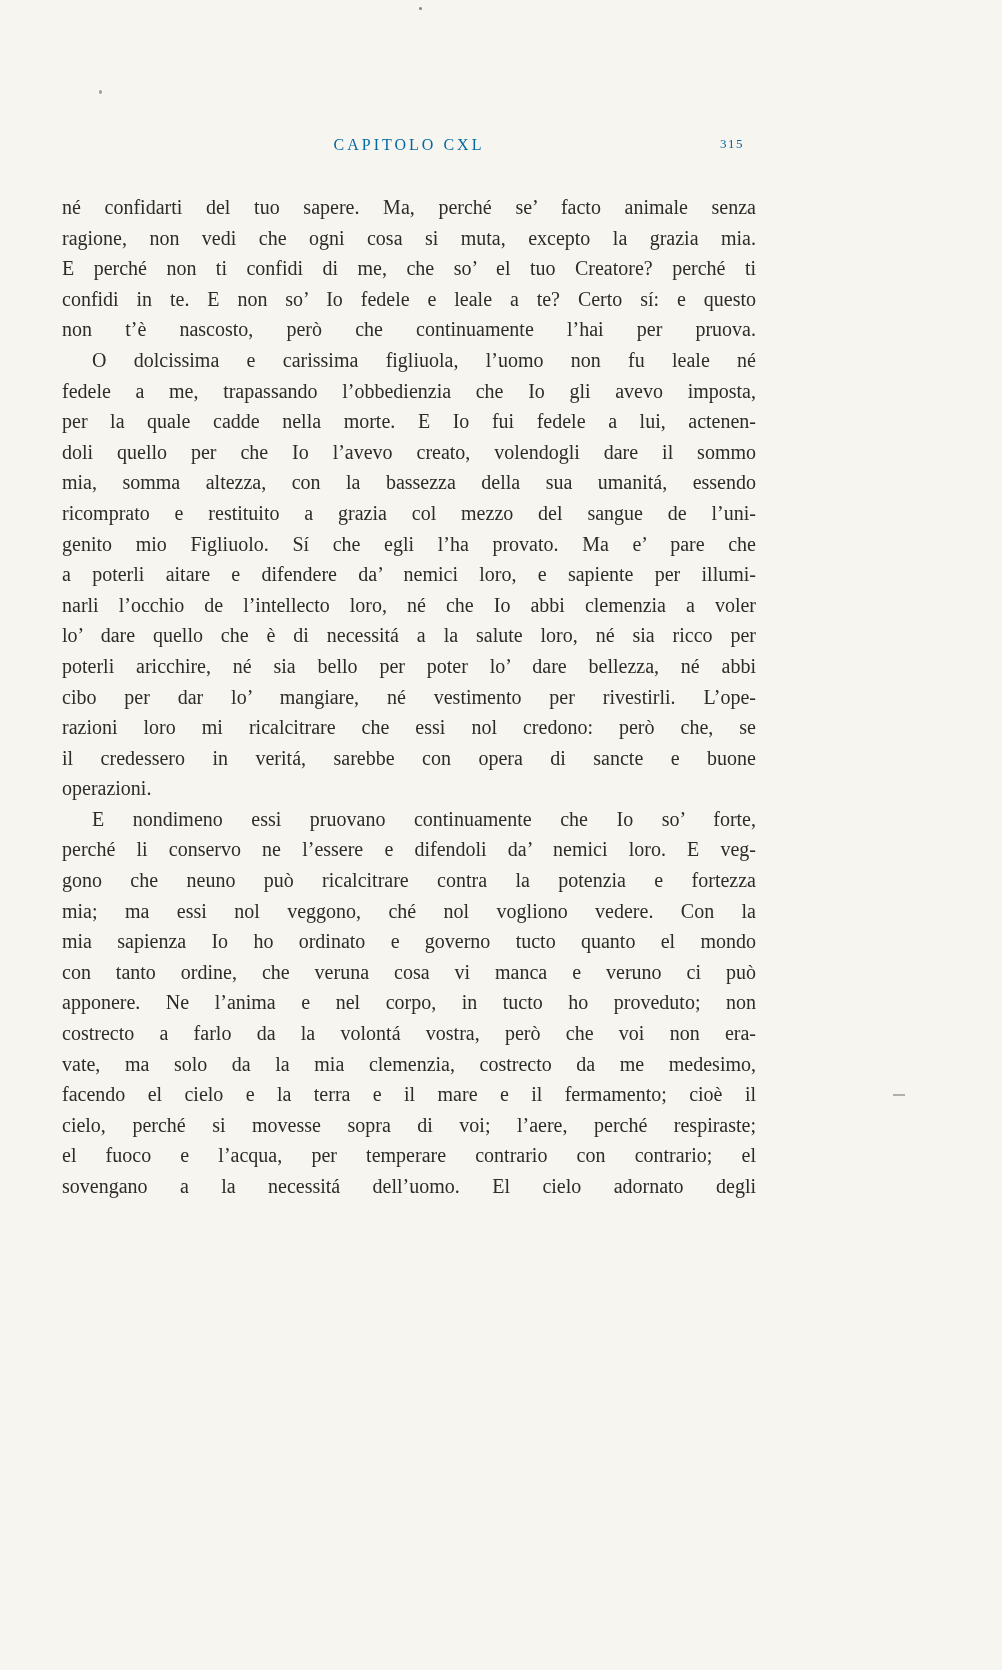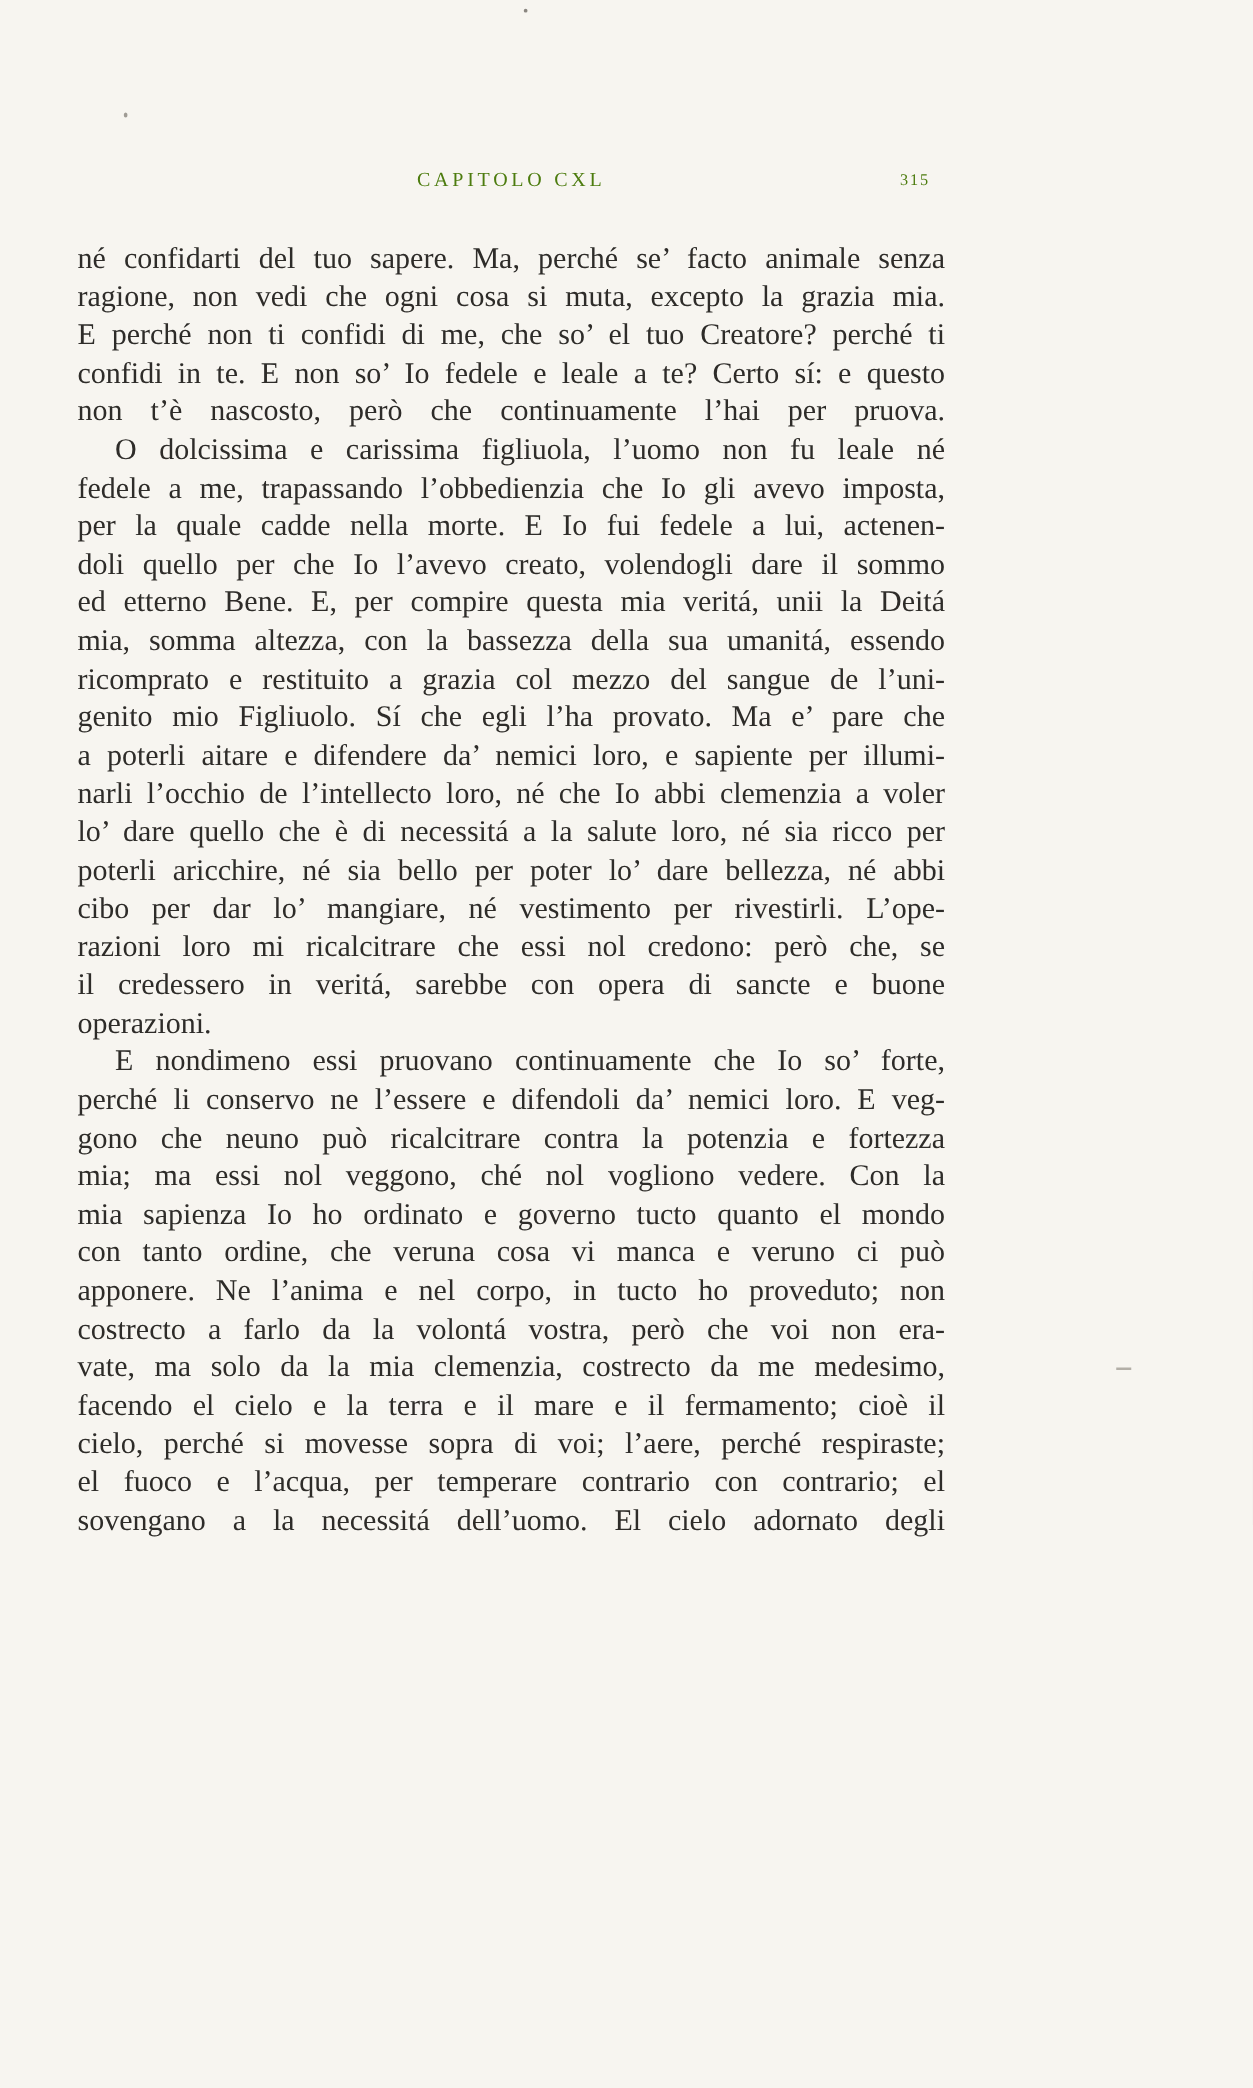--- a/index.html
+++ b/index.html
@@ -23,33 +23,33 @@
     left: 62px;
     top: 136px;
     width: 694px;
   }
   .header {
     position: relative;
     height: 22px;
     text-align: center;
     font-size: 16px;
     letter-spacing: 3px;
-    color: #4d7c0f;
+    color: #0369a1;
   }
   .chapter { display: inline-block; }
   .pagenum {
     position: absolute;
     right: 12px;
     top: 0;
     font-size: 13px;
     letter-spacing: 1.5px;
   }
   .text-block {
     margin-top: 34px;
-    font-size: 24px;
+    font-size: 20px;
     line-height: 30.6px;
   }
   p.para { margin: 0; padding: 0; }
   .line {
     display: block;
     text-align: justify;
     text-align-last: justify;
   }
   .line.last { text-align-last: left; }
   .line.indent { text-indent: 30px; }
@@ -82,21 +82,20 @@
         <span class="line">E perché non ti confidi di me, che so’ el tuo Creatore? perché ti</span>
         <span class="line">confidi in te. E non so’ Io fedele e leale a te? Certo sí: e questo</span>
         <span class="line">non t’è nascosto, però che continuamente l’hai per pruova.</span>
       </p>
 
       <p class="para">
         <span class="line indent">O dolcissima e carissima figliuola, l’uomo non fu leale né</span>
         <span class="line">fedele a me, trapassando l’obbedienzia che Io gli avevo imposta,</span>
         <span class="line">per la quale cadde nella morte. E Io fui fedele a lui, actenen-</span>
         <span class="line">doli quello per che Io l’avevo creato, volendogli dare il sommo</span>
-        <span class="line">ed etterno Bene. E, per compire questa mia veritá, unii la Deitá</span>
         <span class="line">mia, somma altezza, con la bassezza della sua umanitá, essendo</span>
         <span class="line">ricomprato e restituito a grazia col mezzo del sangue de l’uni-</span>
         <span class="line">genito mio Figliuolo. Sí che egli l’ha provato. Ma e’ pare che</span>
         <span class="line">a poterli aitare e difendere da’ nemici loro, e sapiente per illumi-</span>
         <span class="line">narli l’occhio de l’intellecto loro, né che Io abbi clemenzia a voler</span>
         <span class="line">lo’ dare quello che è di necessitá a la salute loro, né sia ricco per</span>
         <span class="line">poterli aricchire, né sia bello per poter lo’ dare bellezza, né abbi</span>
         <span class="line">cibo per dar lo’ mangiare, né vestimento per rivestirli. L’ope-</span>
         <span class="line">razioni loro mi ricalcitrare che essi nol credono: però che, se</span>
         <span class="line">il credessero in veritá, sarebbe con opera di sancte e buone</span>

